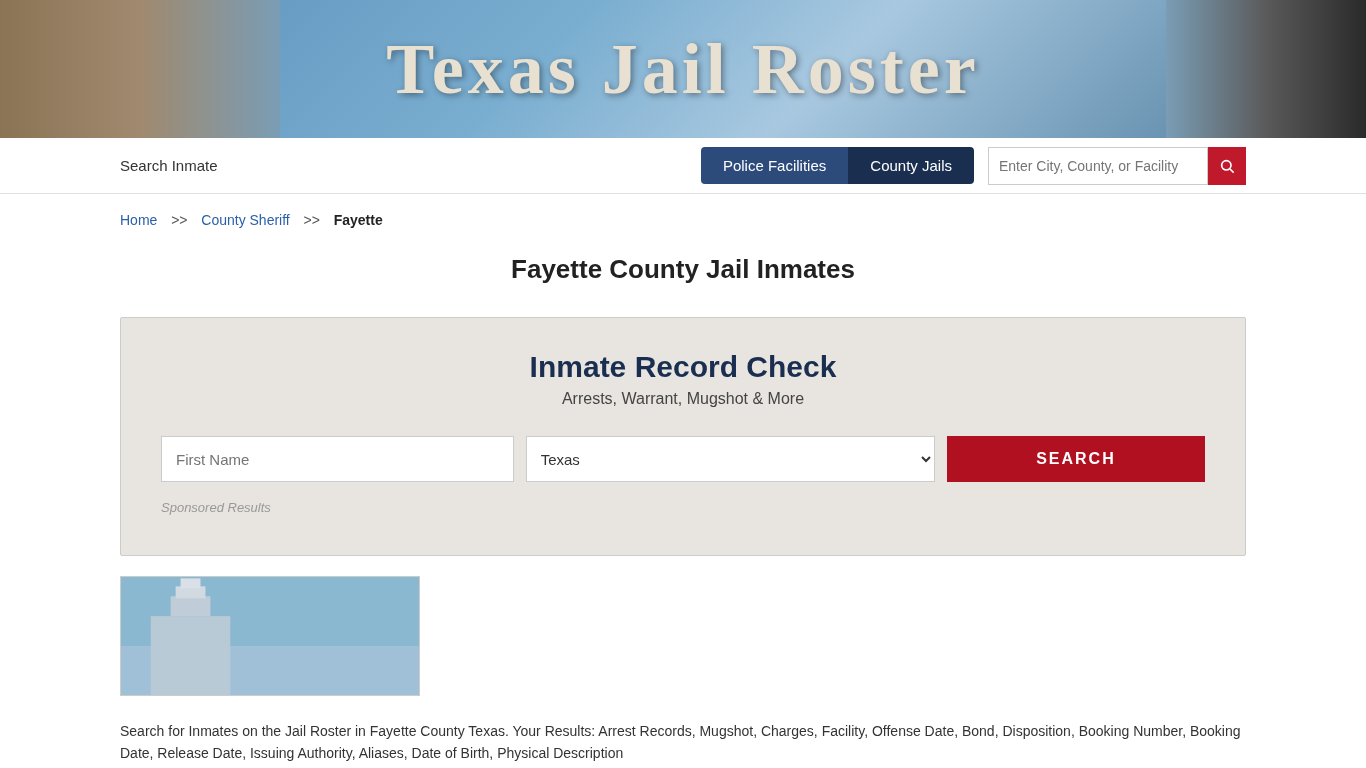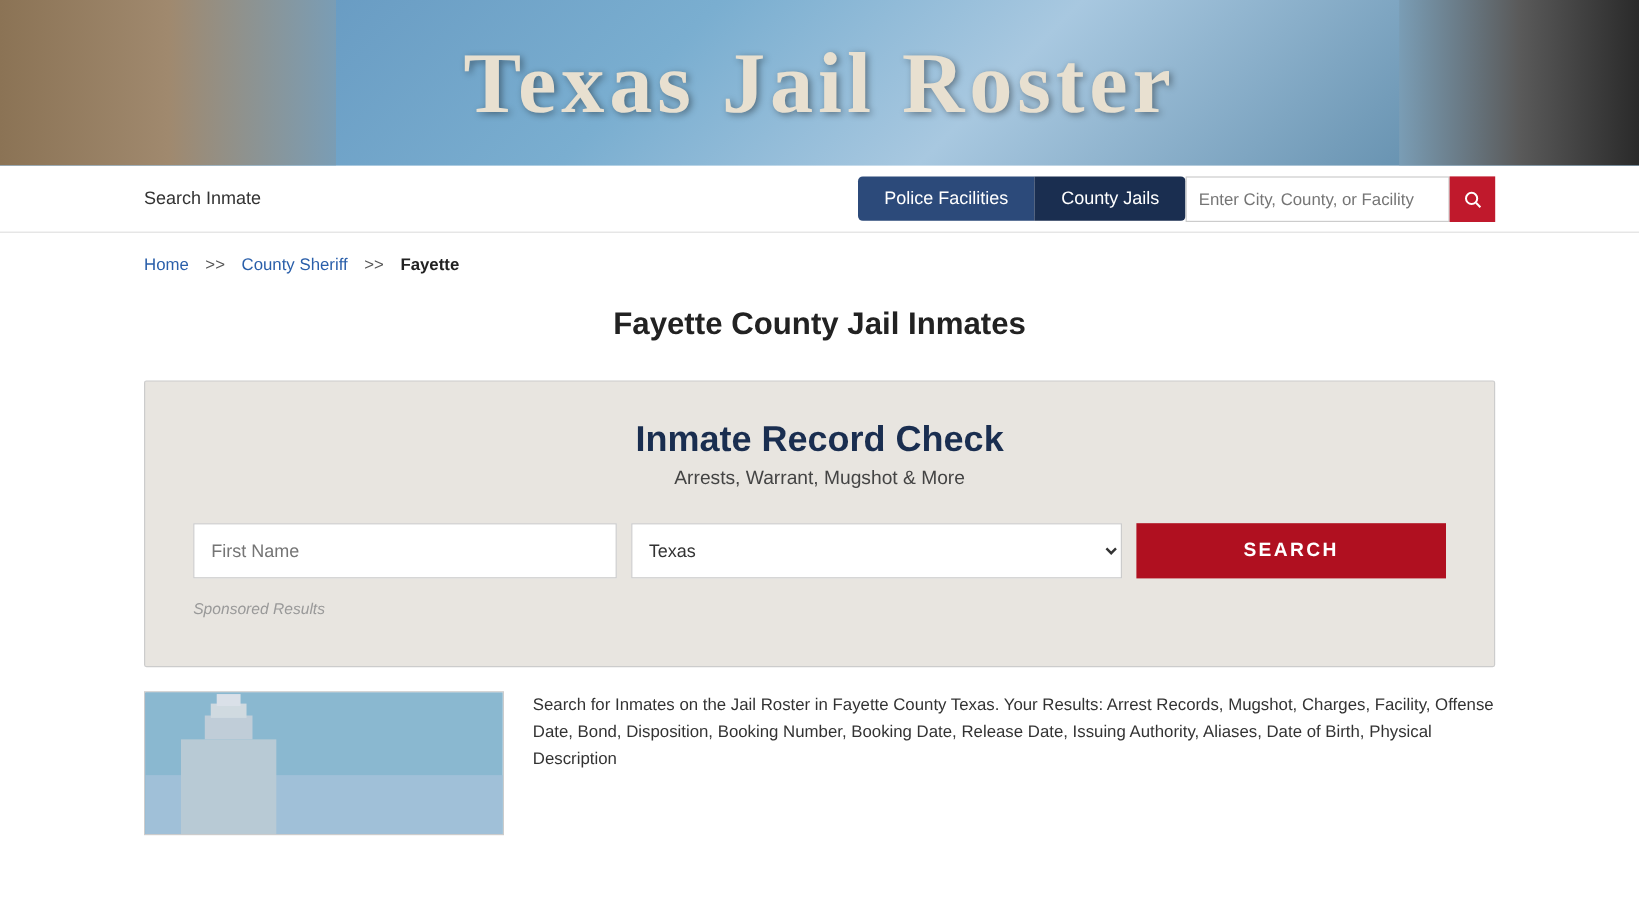--- a/index.html
+++ b/index.html
@@ -72,21 +72,21 @@
       background: #2c4a7a;
       border-radius: 4px 0 0 4px;
     }
     .nav-tab.county {
       background: #1a2e50;
       border-radius: 0 4px 4px 0;
     }
     .nav-search-wrapper {
       display: flex;
       align-items: center;
-      margin-left: 0;
+      margin-left: 14px;
     }
     .nav-search-input {
       width: 220px;
       height: 38px;
       border: 1px solid #ccc;
       padding: 0 10px;
       font-size: 14px;
       color: #999;
       outline: none;
     }
@@ -194,20 +194,21 @@
       font-size: 13px;
       color: #999;
       font-style: italic;
     }
 
     
     .bottom-section {
       display: flex;
       margin: 20px 120px 0 120px;
       gap: 24px;
+      flex-direction: column;
     }
     .bottom-image {
       width: 300px;
       height: 120px;
       flex-shrink: 0;
       background: linear-gradient(135deg, #6a9fc0, #8ab5d0, #b0cde0, #d0e0ea);
       border: 1px solid #ccc;
       overflow: hidden;
       position: relative;
     }

